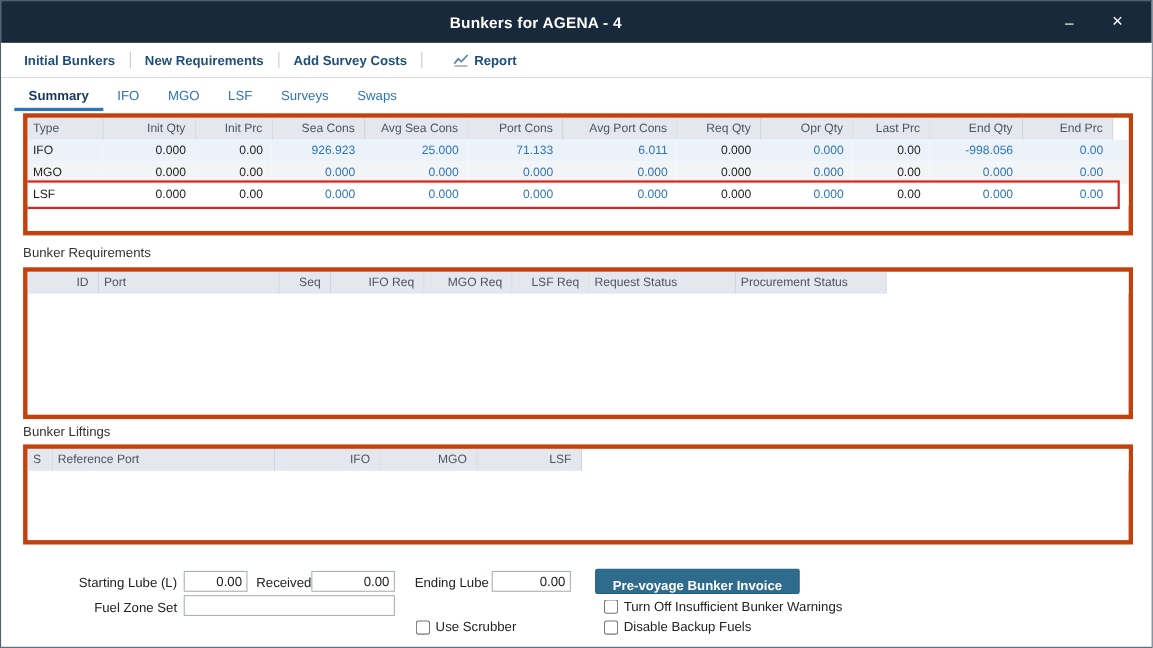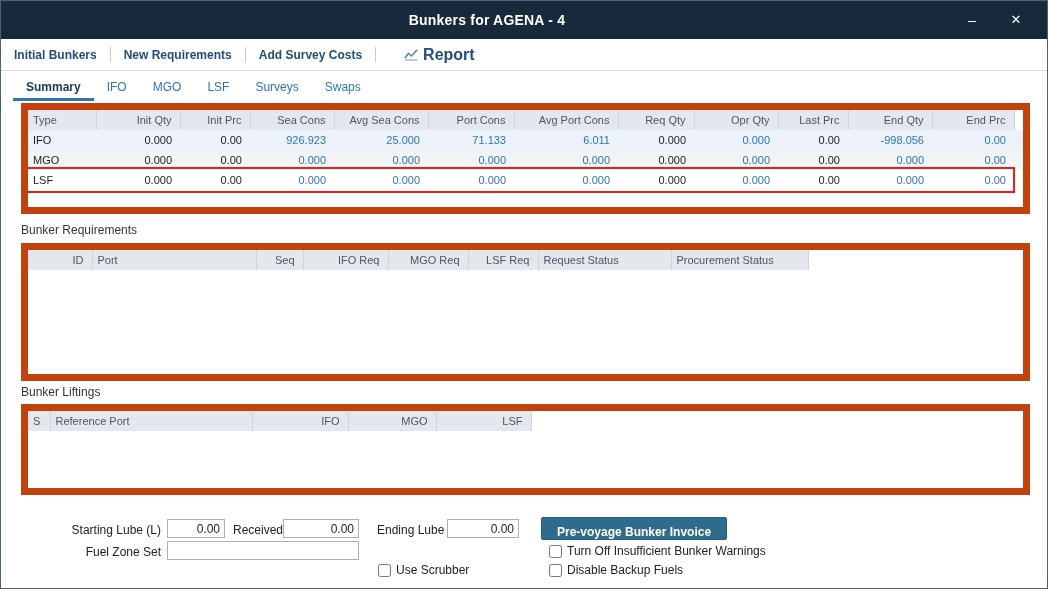--- a/index.html
+++ b/index.html
@@ -22,47 +22,47 @@
   .titlebar .title { flex: 1; font-size: 14px; font-weight: bold; letter-spacing: .2px; text-align: center; }
   .win-btn {
     width: 30px; height: 24px; line-height: 24px; text-align: center;
     color: #fff; font-size: 14px; cursor: pointer; user-select: none;
   }
   .win-btn.close { margin-left: 14px; font-size: 13px; }
 
   
   .toolbar {
     height: 32px; display: flex; align-items: center;
-    padding: 0 0; border-bottom: 1px solid #dcdcdc; background: #fff;
+    padding: 0 8px; border-bottom: 1px solid #dcdcdc; background: #fff;
   }
   .tb-link {
     color: #1f4e79; font-size: 12px; font-weight: bold;
     padding: 0 13px; cursor: pointer; white-space: nowrap;
   }
   .tb-sep { width: 1px; height: 15px; background: #c9c9c9; }
   .report-link {
     display: flex; align-items: center; gap: 5px; margin-left: 28px;
-    color: #1f4e79; font-size: 16px; font-weight: bold; cursor: pointer;
+    color: #1f4e79; font-size: 12px; font-weight: bold; cursor: pointer;
   }
   .report-ico { display: inline-block; line-height: 0; }
 
   
   .tabs { display: flex; align-items: flex-end; height: 30px; padding: 0 12px; }
   .tab {
     font-size: 12px; color: #2e75b6; padding: 6px 13px 7px; cursor: pointer; white-space: nowrap;
   }
   .tab.active {
     color: #17365d; font-weight: bold;
     padding-bottom: 4px; border-bottom: 3px solid #2e75b6;
   }
 
   .content { padding: 2px 17px 0 20px; }
 
   
-  .grid-box { border: 7px solid #c2410c; background: #fff; overflow: hidden; position: relative; }
+  .grid-box { border: 4px solid #c2410c; background: #fff; overflow: hidden; position: relative; }
   .grid-box.summary   { height: 111px; }
   .grid-box.reqs      { height: 138px; }
   .grid-box.liftings  { height: 91px; }
 
   table { border-collapse: collapse; table-layout: fixed; width: 100%; font-size: 11px; }
   th {
     background: #e4e8ee; color: #4d5560; font-weight: normal;
     height: 20px; padding: 2px 8px 2px 5px; text-align: right;
     white-space: nowrap; overflow: hidden;
     border-left: 1px solid #ced4db;

